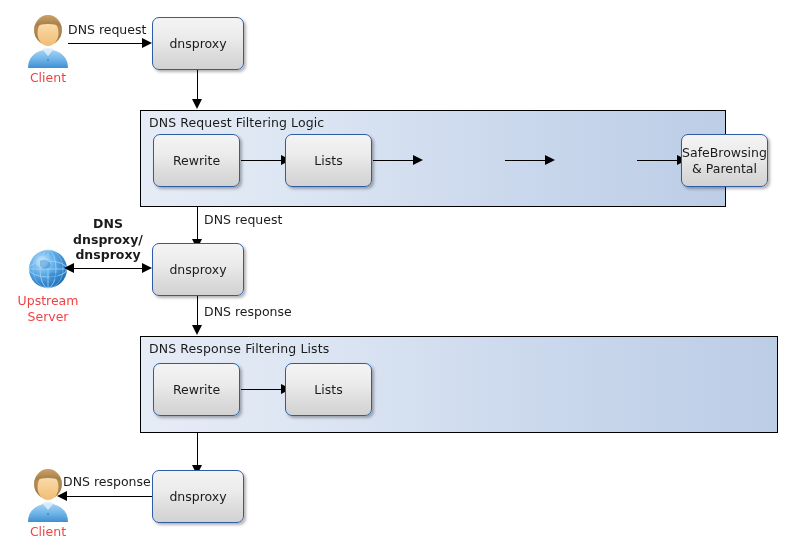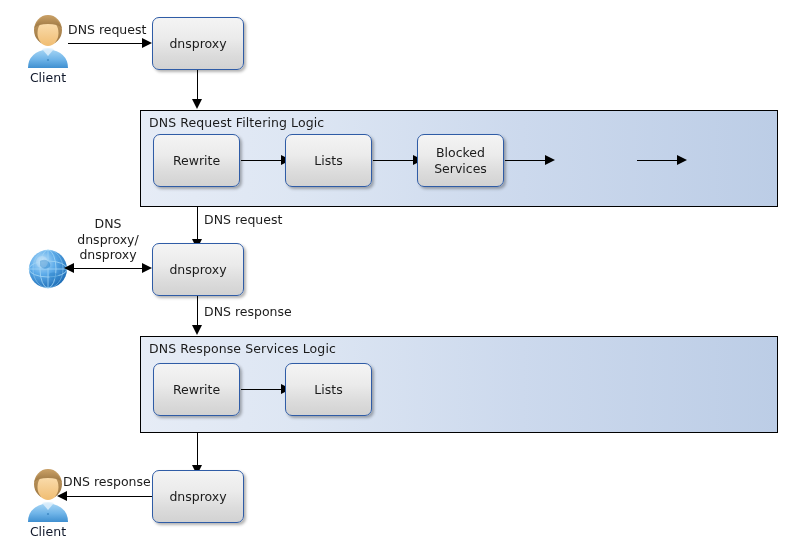--- a/index.html
+++ b/index.html
@@ -88,27 +88,28 @@
   .edge-label {
     position: absolute;
     font-size: 12.5px;
     color: #1b1b1b;
     white-space: nowrap;
   }
   .edge-label.centered {
     text-align: center;
     white-space: normal;
     line-height: 1.25;
+    font-weight: bold;
   }
 
   
   .actor-caption {
     position: absolute;
     font-size: 12.5px;
-    color: #0f172a;
+    color: #ef4444;
     text-align: center;
     line-height: 1.25;
     width: 92px;
   }
 
   
   .icon { position: absolute; }
 </style>
 </head>
 <body>
@@ -152,48 +153,48 @@
   <div class="arrow-line-h" style="left:68px; top:43px; width:76px;"></div>
   <div class="head-right" style="left:142px; top:38px;"></div>
 
   <div class="node" style="left:152px; top:17px; width:92px; height:53px;">
     <span>dnsproxy</span>
   </div>
 
   <div class="arrow-line-v" style="left:197px; top:70px; height:30px;"></div>
   <div class="head-down" style="left:192px; top:99px;"></div>
 
-  <div class="panel" style="left:140px; top:110px; width:638px; height:97px;">
+  <div class="panel" style="left:140px; top:110px; width:586px; height:97px;">
     <div class="panel-title">DNS Request Filtering Logic</div>
   </div>
 
   <div class="node" style="left:153px; top:134px; width:87px; height:53px;">
     <span>Rewrite</span>
   </div>
   <div class="arrow-line-h" style="left:241px; top:160px; width:42px;"></div>
   <div class="head-right" style="left:281px; top:155px;"></div>
 
   <div class="node" style="left:285px; top:134px; width:87px; height:53px;">
     <span>Lists</span>
   </div>
   <div class="arrow-line-h" style="left:373px; top:160px; width:42px;"></div>
   <div class="head-right" style="left:413px; top:155px;"></div>
 
-  <div class="node" style="left:417px; top:134px; width:87px; height:53px;">
-    <div>
-      <span>Blocked</span>
-      <span>Services</span>
-    </div>
-  </div>
   <div class="arrow-line-h" style="left:505px; top:160px; width:42px;"></div>
   <div class="head-right" style="left:545px; top:155px;"></div>
 
   <div class="arrow-line-h" style="left:637px; top:160px; width:42px;"></div>
   <div class="head-right" style="left:677px; top:155px;"></div>
 
+  <div class="node" style="left:681px; top:134px; width:87px; height:53px;">
+    <div>
+      <span>SafeBrowsing</span>
+      <span>&amp; Parental</span>
+    </div>
+  </div>
 
   <div class="arrow-line-v" style="left:197px; top:207px; height:33px;"></div>
   <div class="head-down" style="left:192px; top:239px;"></div>
   <div class="edge-label" style="left:204px; top:212px;">DNS request</div>
 
   <div class="icon" style="left:22px; top:243px; width:52px; height:52px;">
     <svg width="52" height="52" viewBox="0 0 52 52">
       <defs>
         <radialGradient id="globeG" cx="35%" cy="30%" r="75%">
           <stop offset="0%" stop-color="#bfe2fa"></stop>
@@ -205,41 +206,45 @@
       <ellipse cx="26" cy="26" rx="19" ry="8" fill="none" stroke="#9fd3f5" stroke-width="1" opacity="0.85"></ellipse>
       <ellipse cx="26" cy="26" rx="8" ry="19" fill="none" stroke="#9fd3f5" stroke-width="1" opacity="0.85"></ellipse>
       <ellipse cx="26" cy="26" rx="15" ry="19" fill="none" stroke="#9fd3f5" stroke-width="0.8" opacity="0.6"></ellipse>
       <line x1="7" y1="26" x2="45" y2="26" stroke="#9fd3f5" stroke-width="1" opacity="0.8"></line>
       <line x1="26" y1="7" x2="26" y2="45" stroke="#9fd3f5" stroke-width="1" opacity="0.8"></line>
       <path d="M18 18 q5 -3 9 1 q3 4 -1 6 q-5 2 -8 -2 z" fill="#2e86cc" opacity="0.55"></path>
       <path d="M28 30 q6 -2 9 3 q-3 5 -8 3 q-3 -3 -1 -6 z" fill="#2e86cc" opacity="0.5"></path>
       <circle cx="20" cy="19" r="6" fill="#ffffff" opacity="0.18"></circle>
     </svg>
   </div>
+  <div class="actor-caption" style="left:2px; top:293px;">
+    <div>Upstream</div>
+    <div>Server</div>
+  </div>
 
   <div class="edge-label centered" style="left:70px; top:216px; width:76px;">
     <div>DNS</div>
     <div>dnsproxy/</div>
     <div>dnsproxy</div>
   </div>
 
   <div class="arrow-line-h" style="left:73px; top:268px; width:71px;"></div>
   <div class="head-left" style="left:64px; top:263px;"></div>
   <div class="head-right" style="left:142px; top:263px;"></div>
 
   <div class="node" style="left:152px; top:243px; width:92px; height:53px;">
     <span>dnsproxy</span>
   </div>
 
   <div class="arrow-line-v" style="left:197px; top:296px; height:30px;"></div>
   <div class="head-down" style="left:192px; top:325px;"></div>
   <div class="edge-label" style="left:204px; top:304px;">DNS response</div>
 
   <div class="panel" style="left:140px; top:336px; width:638px; height:97px;">
-    <div class="panel-title">DNS Response Services Logic</div>
+    <div class="panel-title">DNS Response Filtering Lists</div>
   </div>
 
   <div class="node" style="left:153px; top:363px; width:87px; height:53px;">
     <span>Rewrite</span>
   </div>
   <div class="arrow-line-h" style="left:241px; top:389px; width:42px;"></div>
   <div class="head-right" style="left:281px; top:384px;"></div>
 
   <div class="node" style="left:285px; top:363px; width:87px; height:53px;">
     <span>Lists</span>

